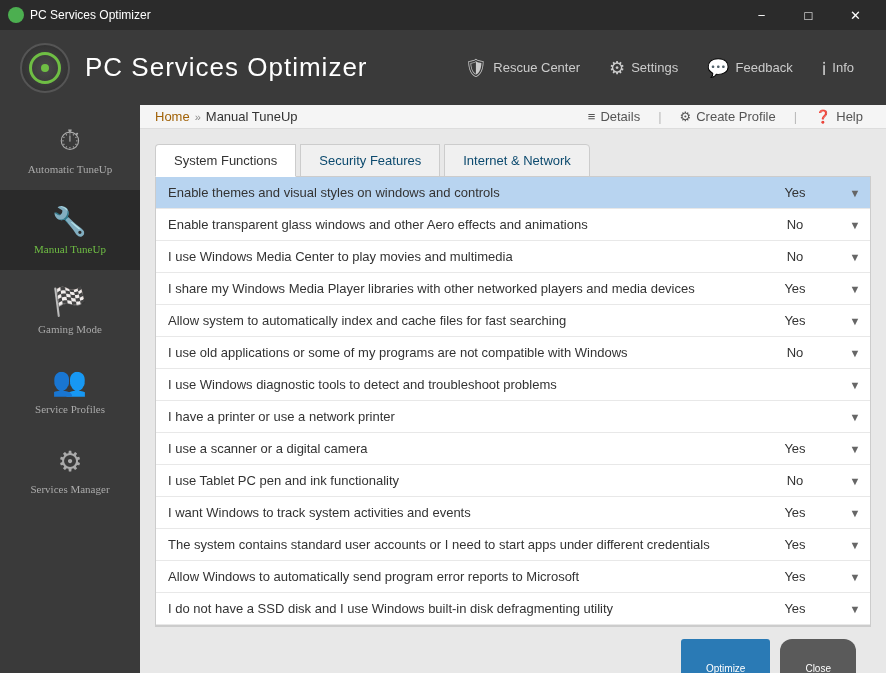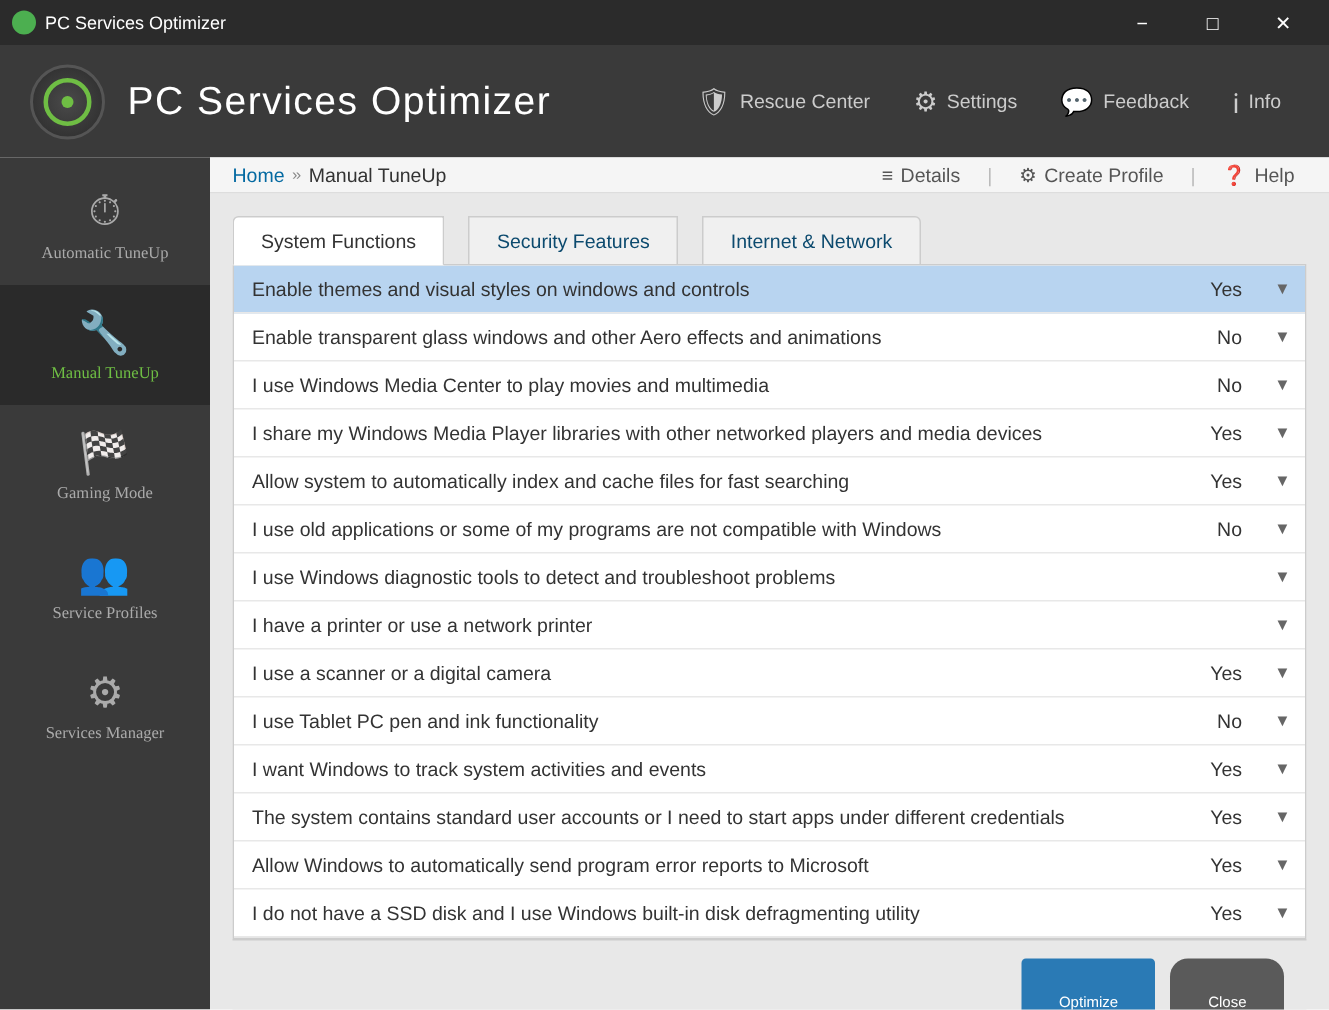--- a/index.html
+++ b/index.html
@@ -102,37 +102,37 @@
     .breadcrumb {
       background: #f5f5f5;
       padding: 0 15px;
       height: 38px;
       display: flex;
       align-items: center;
       justify-content: space-between;
       border-bottom: 1px solid #ddd;
     }
     .breadcrumb-left { display: flex; align-items: center; gap: 5px; color: #555; font-size: 13px; }
-    .breadcrumb-link { color: #0369a1; text-decoration: none; cursor: pointer; }
+    .breadcrumb-link { color: #a16207; text-decoration: none; cursor: pointer; }
     .breadcrumb-sep { color: #888; font-size: 11px; }
     .breadcrumb-current { color: #333; font-weight: 500; }
     .breadcrumb-right { display: flex; align-items: center; gap: 10px; }
     .breadcrumb-btn {
       display: flex; align-items: center; gap: 5px;
       background: transparent; border: none; cursor: pointer;
       color: #555; font-size: 13px; padding: 4px 8px;
       font-family: inherit;
     }
     .breadcrumb-sep2 { color: #bbb; }
 
     
     .inner-content { padding: 15px; flex: 1; display: flex; flex-direction: column; }
 
     
-    .tabs { display: flex; gap: 16px; margin-bottom: 0; }
+    .tabs { display: flex; gap: 4px; margin-bottom: 0; }
     .tab {
       padding: 8px 18px;
       border: 1px solid #ccc;
       background: #f0f0f0;
       cursor: pointer;
       font-size: 13px;
       font-family: inherit;
       color: #0c4a6e;
     }
     .tab:first-child { border-radius: 4px 0 0 0; }
@@ -162,21 +162,21 @@
     .settings-table { width: 100%; border-collapse: collapse; }
     .settings-table tr { border-bottom: 1px solid #e8e8e8; }
     .settings-table tr.selected { background: #b8d4f0; }
     .settings-table td {
       padding: 8px 12px;
       font-size: 13px;
       color: #333;
     }
     .settings-table td.value-cell {
       width: 90px;
-      text-align: right;
+      text-align: center;
       white-space: nowrap;
     }
     .settings-table td.dropdown-cell {
       width: 30px;
       text-align: center;
       padding: 0;
     }
     .dropdown-arrow {
       background: transparent; border: none; cursor: pointer;
       color: #666; font-size: 11px; padding: 8px 6px;

